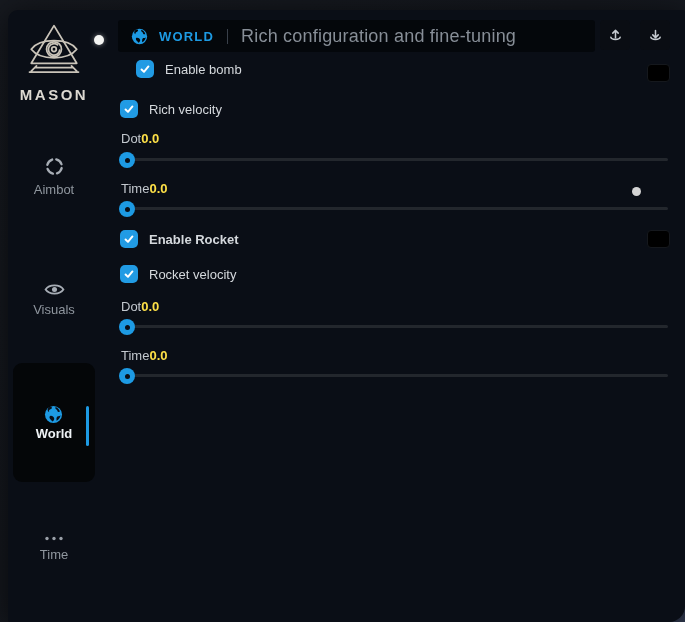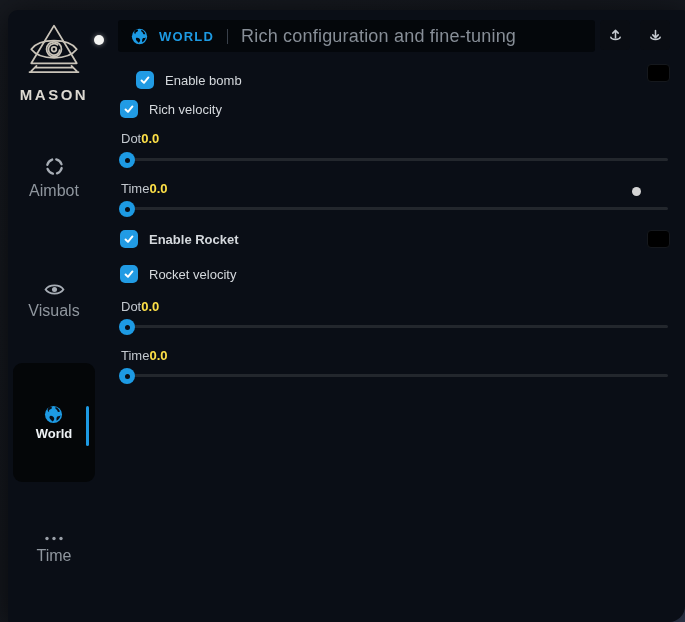--- a/index.html
+++ b/index.html
@@ -12,21 +12,21 @@
   .window {
     position:absolute; left:8px; top:10px; width:677px; height:612px;
     background:#0a0e16;
     border-radius:10px 2px 16px 2px;
     box-shadow:0 4px 28px rgba(0,0,0,.6);
   }
   
   .sidebar { position:absolute; left:0; top:0; bottom:0; width:100px; }
   .brand { position:absolute; top:13px; left:0; width:92px; text-align:center; }
   .brand-name { margin-top:3px; font-size:15px; font-weight:bold; letter-spacing:2.5px; color:#ddd9d2; }
-  .nav { position:absolute; left:0; width:92px; text-align:center; color:#8f969e; font-size:16px; cursor:default; }
+  .nav { position:absolute; left:0; width:92px; text-align:center; color:#8f969e; font-size:13px; cursor:default; }
   .nav .nicon { display:block; margin:0 auto 5px; }
   .nav-aimbot { top:146px; }
   .nav-visuals { top:272px; }
   .nav-misc { top:525px; }
   .selpanel {
     position:absolute; left:5px; top:353px; width:82px; height:119px;
     background:#040608; border-radius:9px;
   }
   .selpanel .nicon { position:absolute; left:31px; top:42px; }
   .sel-label { position:absolute; top:63px; left:0; width:100%; text-align:center; color:#eef2f5; font-size:13px; font-weight:bold; }
@@ -42,21 +42,21 @@
   .header .subtitle { color:#878e97; font-size:18px; letter-spacing:.2px; }
   .iconbtn {
     position:absolute; top:10px; width:30px; height:30px;
     background:#0a0d13; border-radius:4px;
     display:flex; align-items:center; justify-content:center; cursor:pointer;
   }
   .btn-upload { left:592px; }
   .btn-download { left:632px; }
   
   .cbrow { position:absolute; left:112px; height:18px; display:flex; align-items:center; gap:11px; cursor:pointer; }
-  .cbrow1 { top:61px;padding-left:16px; } .cbrow2 { top:90px; } .cbrow3 { top:220px;font-weight:bold; } .cbrow4 { top:255px;align-items:center; }
+  .cbrow1 { top:50px;padding-left:16px; } .cbrow2 { top:90px; } .cbrow3 { top:220px;font-weight:bold; } .cbrow4 { top:255px;align-items:center; }
   .cb {
     width:18px; height:18px; border-radius:5px; background:#219be4;
     display:flex; align-items:center; justify-content:center; flex:0 0 auto;
   }
   .cb-label { font-size:13px; color:#d5d9dd; }
   .swatch {
     position:absolute; left:639px; width:23px; height:18px;
     background:#000; border:1px solid #15181d; border-radius:4px; cursor:pointer;
   }
   .swatch1 { top:54px; } .swatch2 { top:220px; }

